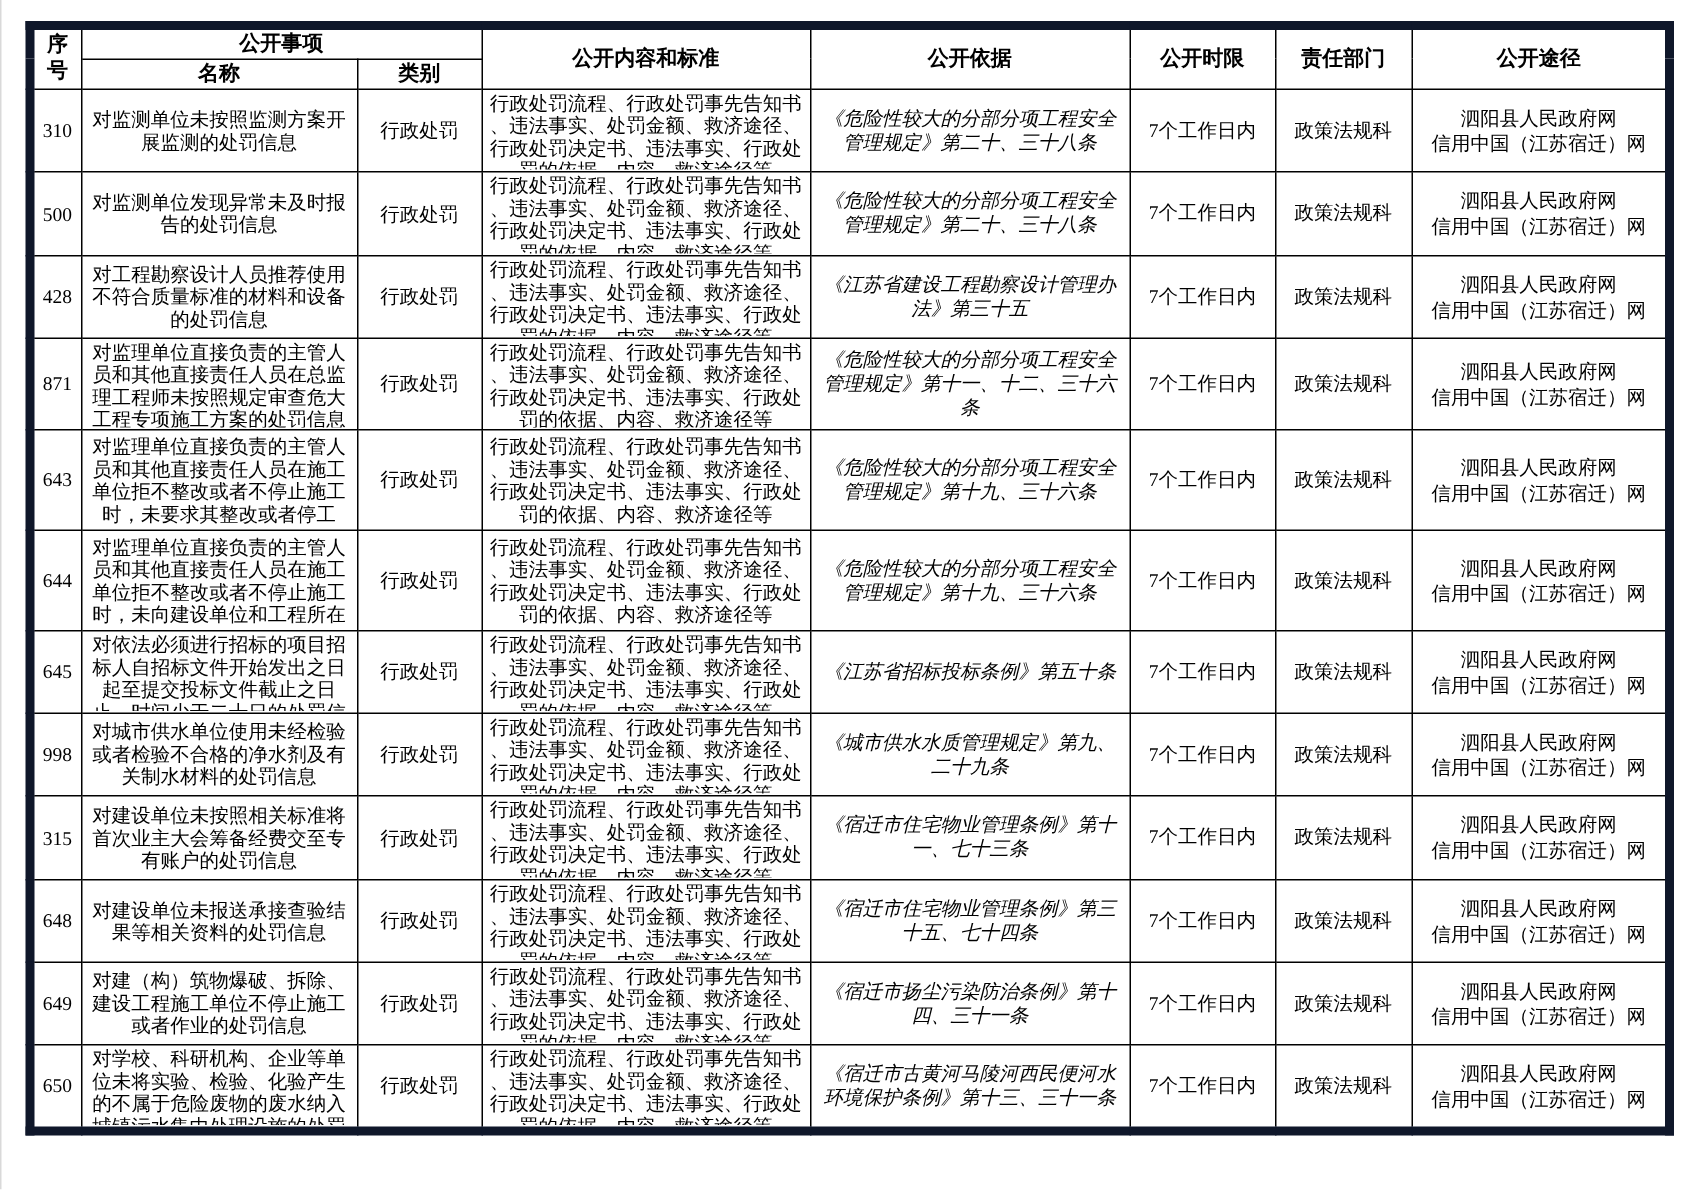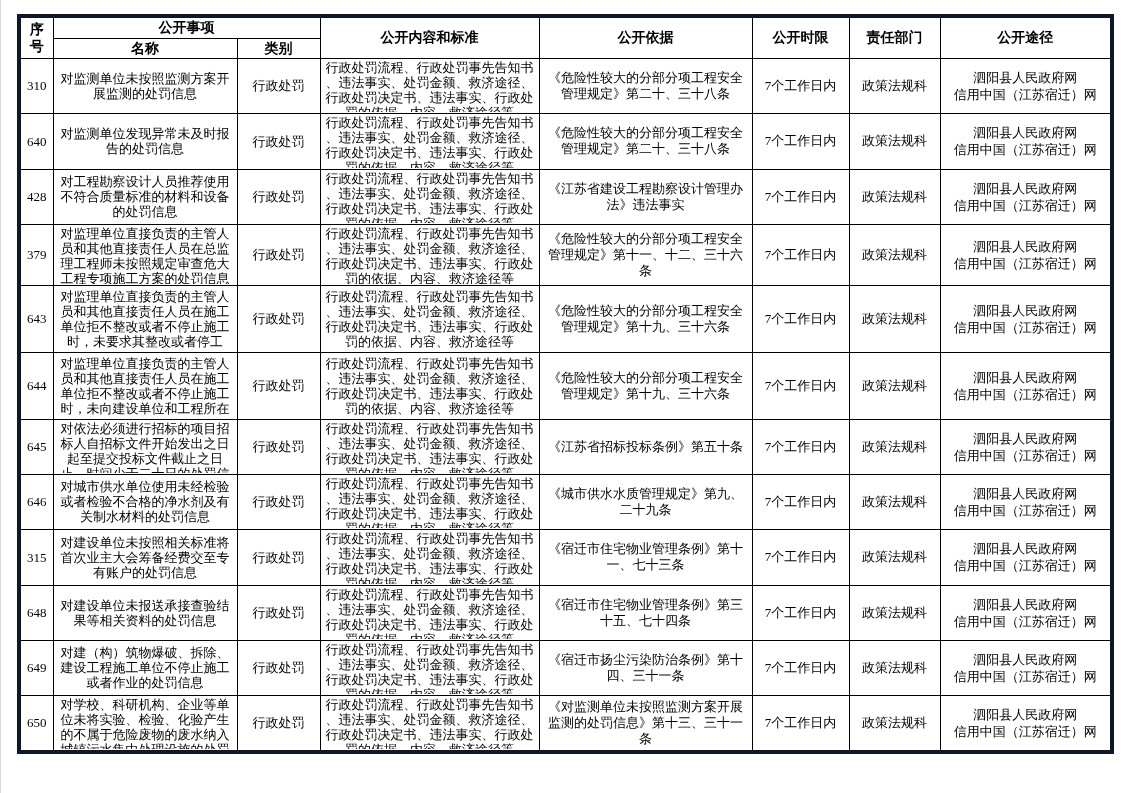--- a/index.html
+++ b/index.html
@@ -14,21 +14,21 @@
   .page-edge{
     position:absolute; left:0; top:0;
     width:1px; height:793px;
     background:#d9d9d9;
   }
   table.disclosure{
     position:absolute; left:17px; top:14px;
     width:1093px;
     border-collapse:collapse;
     table-layout:fixed;
-    border:4px solid #0f172a;
+    border:6px solid #0f172a;
   }
   th,td{
     border:1px solid #000;
     padding:1px 3px;
     vertical-align:middle;
     text-align:center;
     overflow:hidden;
   }
   thead th{
     font-size:14px;
@@ -47,21 +47,21 @@
     margin:0 auto;
   }
   tr.h54{height:54px;}  tr.h54 .clip{max-height:52px;}
   tr.h55{height:55px;}  tr.h55 .clip{max-height:53px;}
   tr.h60{height:60px;}  tr.h60 .clip{max-height:58px;text-align:center;}
   tr.h67{height:67px;}  tr.h67 .clip{max-height:65px;}
   td.c-content .clip{
     line-break:anywhere;
     word-break:break-all;
   }
-  td.c-basis div{line-height:16px;}
+  td.c-basis div{line-height:16px;font-style:italic;}
   td.c-chan div{line-height:17px;}
   td.c-time div, td.c-dept div{line-height:16px;}
 </style>
 </head>
 <body>
 
 <div class="page-edge"></div>
 
 <table class="disclosure">
   <colgroup>
@@ -114,21 +114,21 @@
           <div>政策法规科</div>
         </td>
       <td class="c-chan">
           <div>泗阳县人民政府网</div>
           <div>信用中国（江苏宿迁）网</div>
         </td>
     </tr>
 
     <tr class="h55">
       <td class="c-id">
-          <div class="clip">640</div>
+          <div class="clip">500</div>
         </td>
       <td class="c-name">
           <div class="clip">对监测单位发现异常未及时报告的处罚信息</div>
         </td>
       <td class="c-cat">
           <div class="clip">行政处罚</div>
         </td>
       <td class="c-content">
           <div class="clip">行政处罚流程、行政处罚事先告知书、违法事实、处罚金额、救济途径、行政处罚决定书、违法事实、行政处罚的依据、内容、救济途径等</div>
         </td>
@@ -154,37 +154,37 @@
       <td class="c-name">
           <div class="clip">对工程勘察设计人员推荐使用不符合质量标准的材料和设备的处罚信息</div>
         </td>
       <td class="c-cat">
           <div class="clip">行政处罚</div>
         </td>
       <td class="c-content">
           <div class="clip">行政处罚流程、行政处罚事先告知书、违法事实、处罚金额、救济途径、行政处罚决定书、违法事实、行政处罚的依据、内容、救济途径等</div>
         </td>
       <td class="c-basis">
-          <div>《江苏省建设工程勘察设计管理办法》违法事实</div>
+          <div>《江苏省建设工程勘察设计管理办法》第三十五</div>
         </td>
       <td class="c-time">
           <div>7个工作日内</div>
         </td>
       <td class="c-dept">
           <div>政策法规科</div>
         </td>
       <td class="c-chan">
           <div>泗阳县人民政府网</div>
           <div>信用中国（江苏宿迁）网</div>
         </td>
     </tr>
 
     <tr class="h60">
       <td class="c-id">
-          <div class="clip">379</div>
+          <div class="clip">871</div>
         </td>
       <td class="c-name">
           <div class="clip">对监理单位直接负责的主管人员和其他直接责任人员在总监理工程师未按照规定审查危大工程专项施工方案的处罚信息</div>
         </td>
       <td class="c-cat">
           <div class="clip">行政处罚</div>
         </td>
       <td class="c-content">
           <div class="clip">行政处罚流程、行政处罚事先告知书、违法事实、处罚金额、救济途径、行政处罚决定书、违法事实、行政处罚的依据、内容、救济途径等</div>
         </td>
@@ -282,21 +282,21 @@
           <div>政策法规科</div>
         </td>
       <td class="c-chan">
           <div>泗阳县人民政府网</div>
           <div>信用中国（江苏宿迁）网</div>
         </td>
     </tr>
 
     <tr class="h54">
       <td class="c-id">
-          <div class="clip">646</div>
+          <div class="clip">998</div>
         </td>
       <td class="c-name">
           <div class="clip">对城市供水单位使用未经检验或者检验不合格的净水剂及有关制水材料的处罚信息</div>
         </td>
       <td class="c-cat">
           <div class="clip">行政处罚</div>
         </td>
       <td class="c-content">
           <div class="clip">行政处罚流程、行政处罚事先告知书、违法事实、处罚金额、救济途径、行政处罚决定书、违法事实、行政处罚的依据、内容、救济途径等</div>
         </td>
@@ -406,21 +406,21 @@
       <td class="c-name">
           <div class="clip">对学校、科研机构、企业等单位未将实验、检验、化验产生的不属于危险废物的废水纳入城镇污水集中处理设施的处罚信息</div>
         </td>
       <td class="c-cat">
           <div class="clip">行政处罚</div>
         </td>
       <td class="c-content">
           <div class="clip">行政处罚流程、行政处罚事先告知书、违法事实、处罚金额、救济途径、行政处罚决定书、违法事实、行政处罚的依据、内容、救济途径等</div>
         </td>
       <td class="c-basis">
-          <div>《对监测单位未按照监测方案开展监测的处罚信息》第十三、三十一条</div>
+          <div>《宿迁市古黄河马陵河西民便河水环境保护条例》第十三、三十一条</div>
         </td>
       <td class="c-time">
           <div>7个工作日内</div>
         </td>
       <td class="c-dept">
           <div>政策法规科</div>
         </td>
       <td class="c-chan">
           <div>泗阳县人民政府网</div>
           <div>信用中国（江苏宿迁）网</div>

